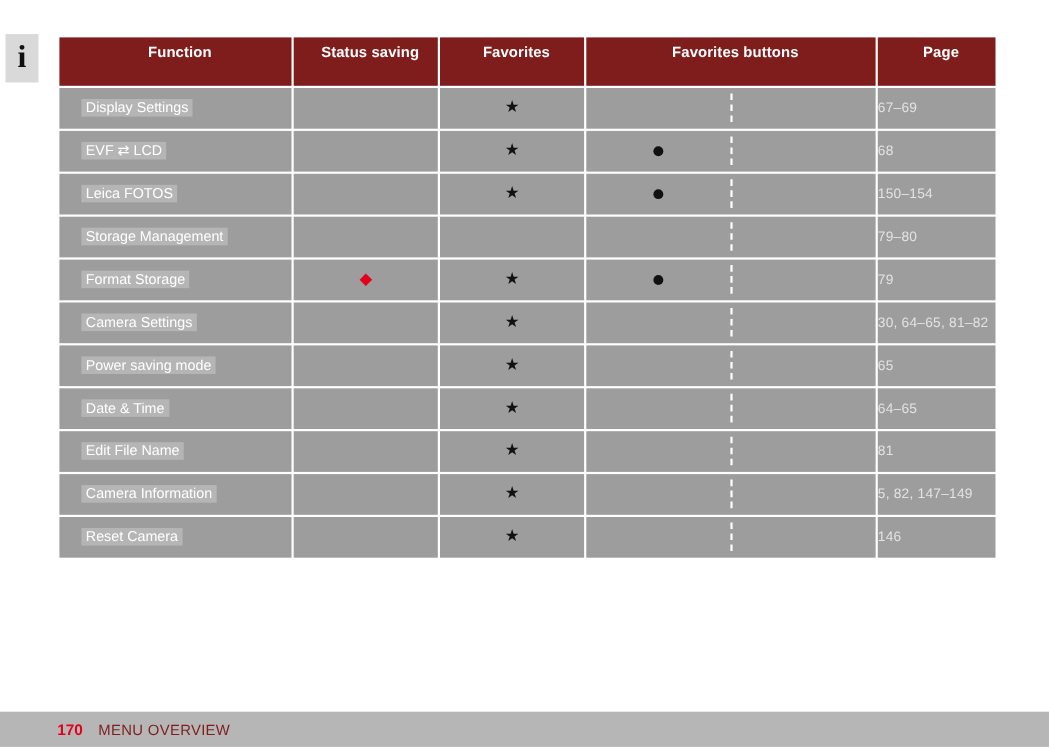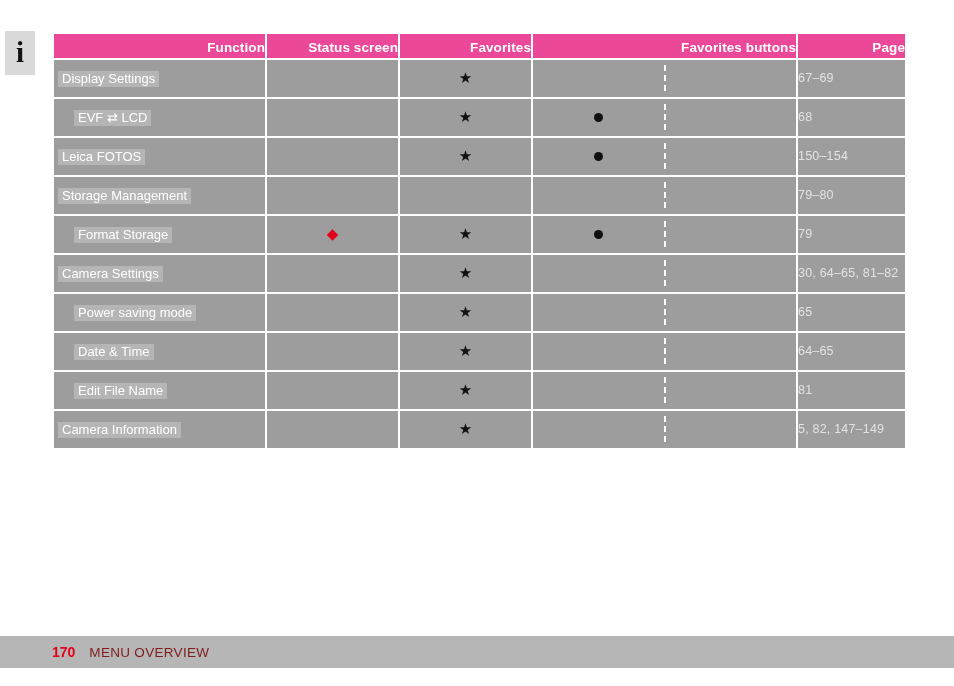--- a/index.html
+++ b/index.html
@@ -48,26 +48,26 @@
     border-spacing: 2px 2px;
     table-layout: fixed;
   }
   #menu-table col.c-func   { width: 211px; }
   #menu-table col.c-status { width: 131px; }
   #menu-table col.c-fav    { width: 131px; }
   #menu-table col.c-fbtn   { width: 263px; }
   #menu-table col.c-page   { width: 107px; }
 
   #menu-table th {
-    background: #ec4899;
+    background: #7f1d1d;
     color: #ffffff;
     font-size: 13.5px;
     font-weight: bold;
-    text-align: right;
-    padding: 6px 0 3px 8px;
+    text-align: center;
+    padding: 6px 0 23px 8px;
     height: 13px;
     letter-spacing: 0.1px;
   }
   #menu-table td {
     background: #9d9d9d;
     height: 15px;
     padding: 5px 0 6px 0;
     vertical-align: middle;
     position: relative;
   }
@@ -76,21 +76,21 @@
   td.fn-cell { padding-left: 4px; }
   .fn-label {
     display: inline-block;
     background: #b5b5b5;
     color: #ffffff;
     font-size: 13px;
     line-height: 16px;
     padding: 0 4px;
     white-space: nowrap;
   }
-  .lvl-1 { margin-left: 4px; }
+  .lvl-1 { margin-left: 20px; }
   .lvl-2 { margin-left: 20px; }
 
   
   td.marker { text-align: center; }
   .star-mark {
     color: #111111;
     font-size: 15px;
     line-height: 15px;
   }
   .diamond-mark {
@@ -134,21 +134,21 @@
     padding-left: 8px;
     color: #e3e3e3;
     font-size: 12.5px;
     letter-spacing: 0.2px;
   }
 
   
   #footer-bar {
     position: absolute;
     left: 0;
-    bottom: 18px;
+    bottom: 7px;
     width: 954px;
     height: 32px;
     background: #b6b6b6;
     display: flex;
     align-items: center;
   }
   #footer-page-number {
     color: #e2001a;
     font-weight: bold;
     font-size: 14px;
@@ -172,21 +172,21 @@
   <colgroup>
     <col class="c-func">
       <col class="c-status">
       <col class="c-fav">
       <col class="c-fbtn">
       <col class="c-page">
   </colgroup>
   <thead>
     <tr>
       <th>Function</th>
-      <th>Status screen</th>
+      <th>Status saving</th>
       <th>Favorites</th>
       <th>Favorites buttons</th>
       <th>Page</th>
     </tr>
   </thead>
   <tbody id="table-body">
       <tr>
         <td class="fn-cell"><span class="fn-label lvl-1">Display Settings</span></td>
         <td class="marker"></td>
         <td class="marker"><span class="star-mark">★</span></td>
@@ -315,19 +315,32 @@
         <td class="marker"><span class="star-mark">★</span></td>
         <td class="fbtn-cell">
           <div class="fbtn-inner">
             <div class="fbtn-half"></div>
             <div class="fbtn-half"></div>
             <div class="fbtn-divider"></div>
           </div>
         </td>
         <td class="page-cell">5, 82, 147–149</td>
       </tr>
+      <tr>
+        <td class="fn-cell"><span class="fn-label lvl-1">Reset Camera</span></td>
+        <td class="marker"></td>
+        <td class="marker"><span class="star-mark">★</span></td>
+        <td class="fbtn-cell">
+          <div class="fbtn-inner">
+            <div class="fbtn-half"></div>
+            <div class="fbtn-half"></div>
+            <div class="fbtn-divider"></div>
+          </div>
+        </td>
+        <td class="page-cell">146</td>
+      </tr>
     </tbody>
 </table>
 
 <div id="footer-bar">
   <span id="footer-page-number">170</span>
   <span id="footer-section-title">MENU OVERVIEW</span>
 </div>
 
 </body></html>

